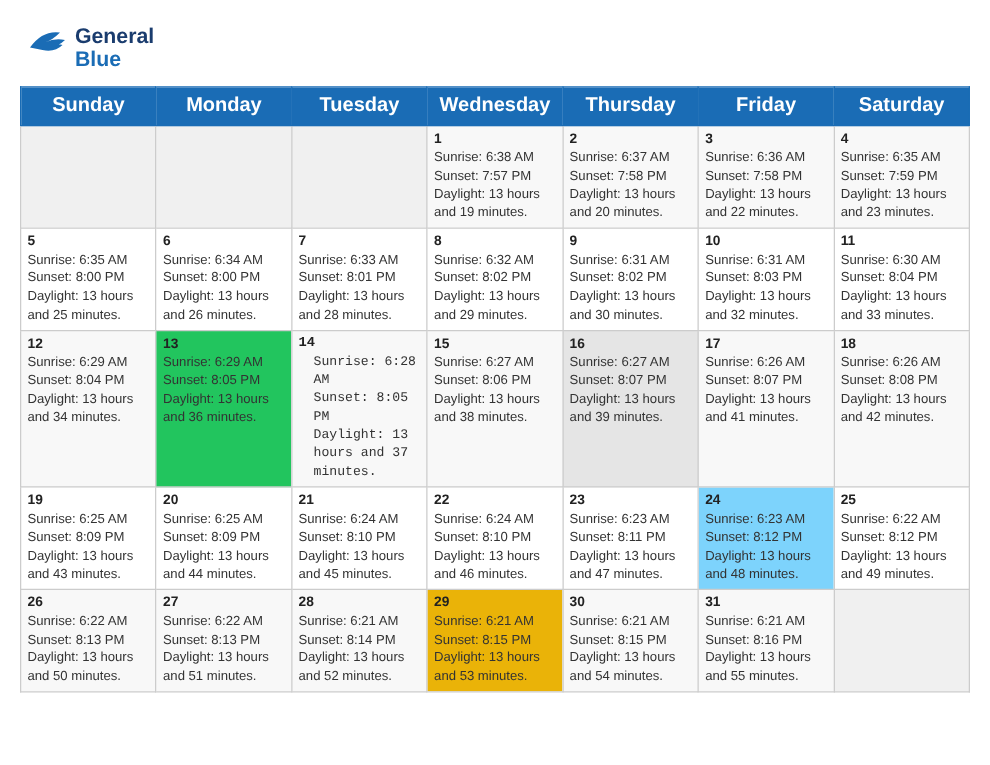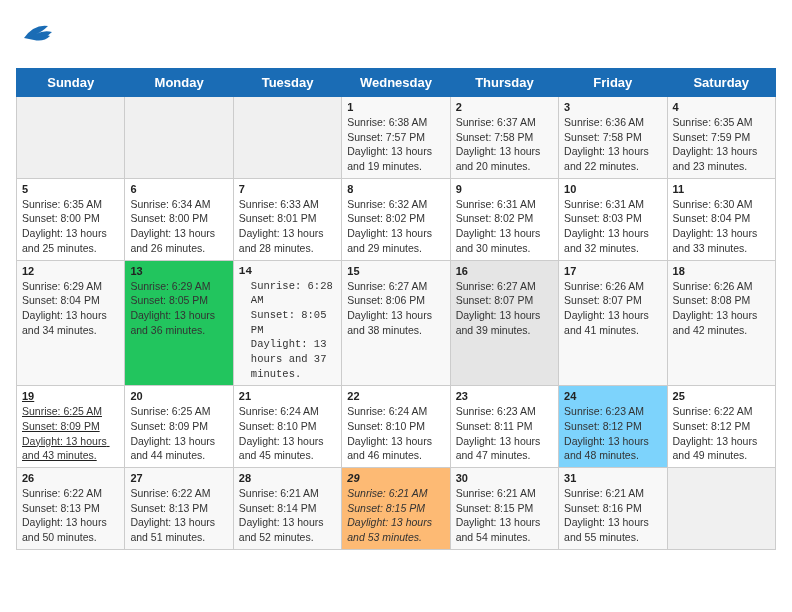--- a/index.html
+++ b/index.html
@@ -36,21 +36,21 @@
     .calendar-table {
       width: 100%;
       border-collapse: collapse;
       border: 1px solid #ccc;
     }
     .calendar-table th {
       background-color: #1a6cb5;
       color: white;
       text-align: center;
       padding: 6px 4px;
-      font-size: 13px;
+      font-size: 16px;
       font-weight: bold;
       border: 1px solid #1a6cb5;
     }
     .calendar-table td {
       border: 1px solid #ccc;
       vertical-align: top;
       padding: 4px 5px;
       width: calc(100% / 7);
       min-height: 80px;
       font-size: 10.5px;
@@ -80,20 +80,24 @@
   </style>
 </head>
 <body>
 
 <div class="header">
   <div class="logo">
     <div>
       <svg width="40" height="40" viewBox="0 0 40 40">
         <path d="M8 22 Q18 8 32 10 Q26 16 20 18 Q28 14 36 16 Q30 22 22 22 Q30 18 34 20 Q28 26 18 24 Z" fill="#1a6cb5"></path>
       </svg>
+    </div>
+    <div>
+      <div style="font-size:17px; font-weight:bold; color:#1a3c6e; line-height:1.1;">General</div>
+      <div style="font-size:17px; font-weight:bold; color:#1a6cb5; line-height:1.1;">Blue</div>
     </div>
   </div>
   <div class="title-block">
     <div class="month-title"></div>
     <div class="location-title"></div>
   </div>
 </div>
 
 <table class="calendar-table">
   <thead>
@@ -219,21 +223,21 @@
 Daylight: 13 hours and 41 minutes.</div>
         </td>
         <td style="background-color: rgb(248, 248, 248);">
           <span class="day-num">18</span>
           <div class="day-info" style="white-space: pre-wrap;">Sunrise: 6:26 AM
 Sunset: 8:08 PM
 Daylight: 13 hours and 42 minutes.</div>
         </td>
       </tr>
       <tr>
-        <td style="background-color: rgb(255, 255, 255); text-decoration: underline;">
+        <td style="background-color: rgb(255, 255, 255);">
           <span class="day-num">19</span>
           <div class="day-info" style="white-space: pre-wrap;">Sunrise: 6:25 AM
 Sunset: 8:09 PM
 Daylight: 13 hours and 43 minutes.</div>
         </td>
         <td style="background-color: rgb(255, 255, 255);">
           <span class="day-num">20</span>
           <div class="day-info" style="white-space: pre-wrap;">Sunrise: 6:25 AM
 Sunset: 8:09 PM
 Daylight: 13 hours and 44 minutes.</div>
@@ -281,21 +285,21 @@
           <div class="day-info" style="white-space: pre-wrap;">Sunrise: 6:22 AM
 Sunset: 8:13 PM
 Daylight: 13 hours and 51 minutes.</div>
         </td>
         <td style="background-color: rgb(248, 248, 248);">
           <span class="day-num">28</span>
           <div class="day-info" style="white-space: pre-wrap;">Sunrise: 6:21 AM
 Sunset: 8:14 PM
 Daylight: 13 hours and 52 minutes.</div>
         </td>
-        <td style="background-color: #fdba74; font-style: italic;">
+        <td style="background-color: #eab308;">
           <span class="day-num">29</span>
           <div class="day-info" style="white-space: pre-wrap;">Sunrise: 6:21 AM
 Sunset: 8:15 PM
 Daylight: 13 hours and 53 minutes.</div>
         </td>
         <td style="background-color: rgb(248, 248, 248);">
           <span class="day-num">30</span>
           <div class="day-info" style="white-space: pre-wrap;">Sunrise: 6:21 AM
 Sunset: 8:15 PM
 Daylight: 13 hours and 54 minutes.</div>

